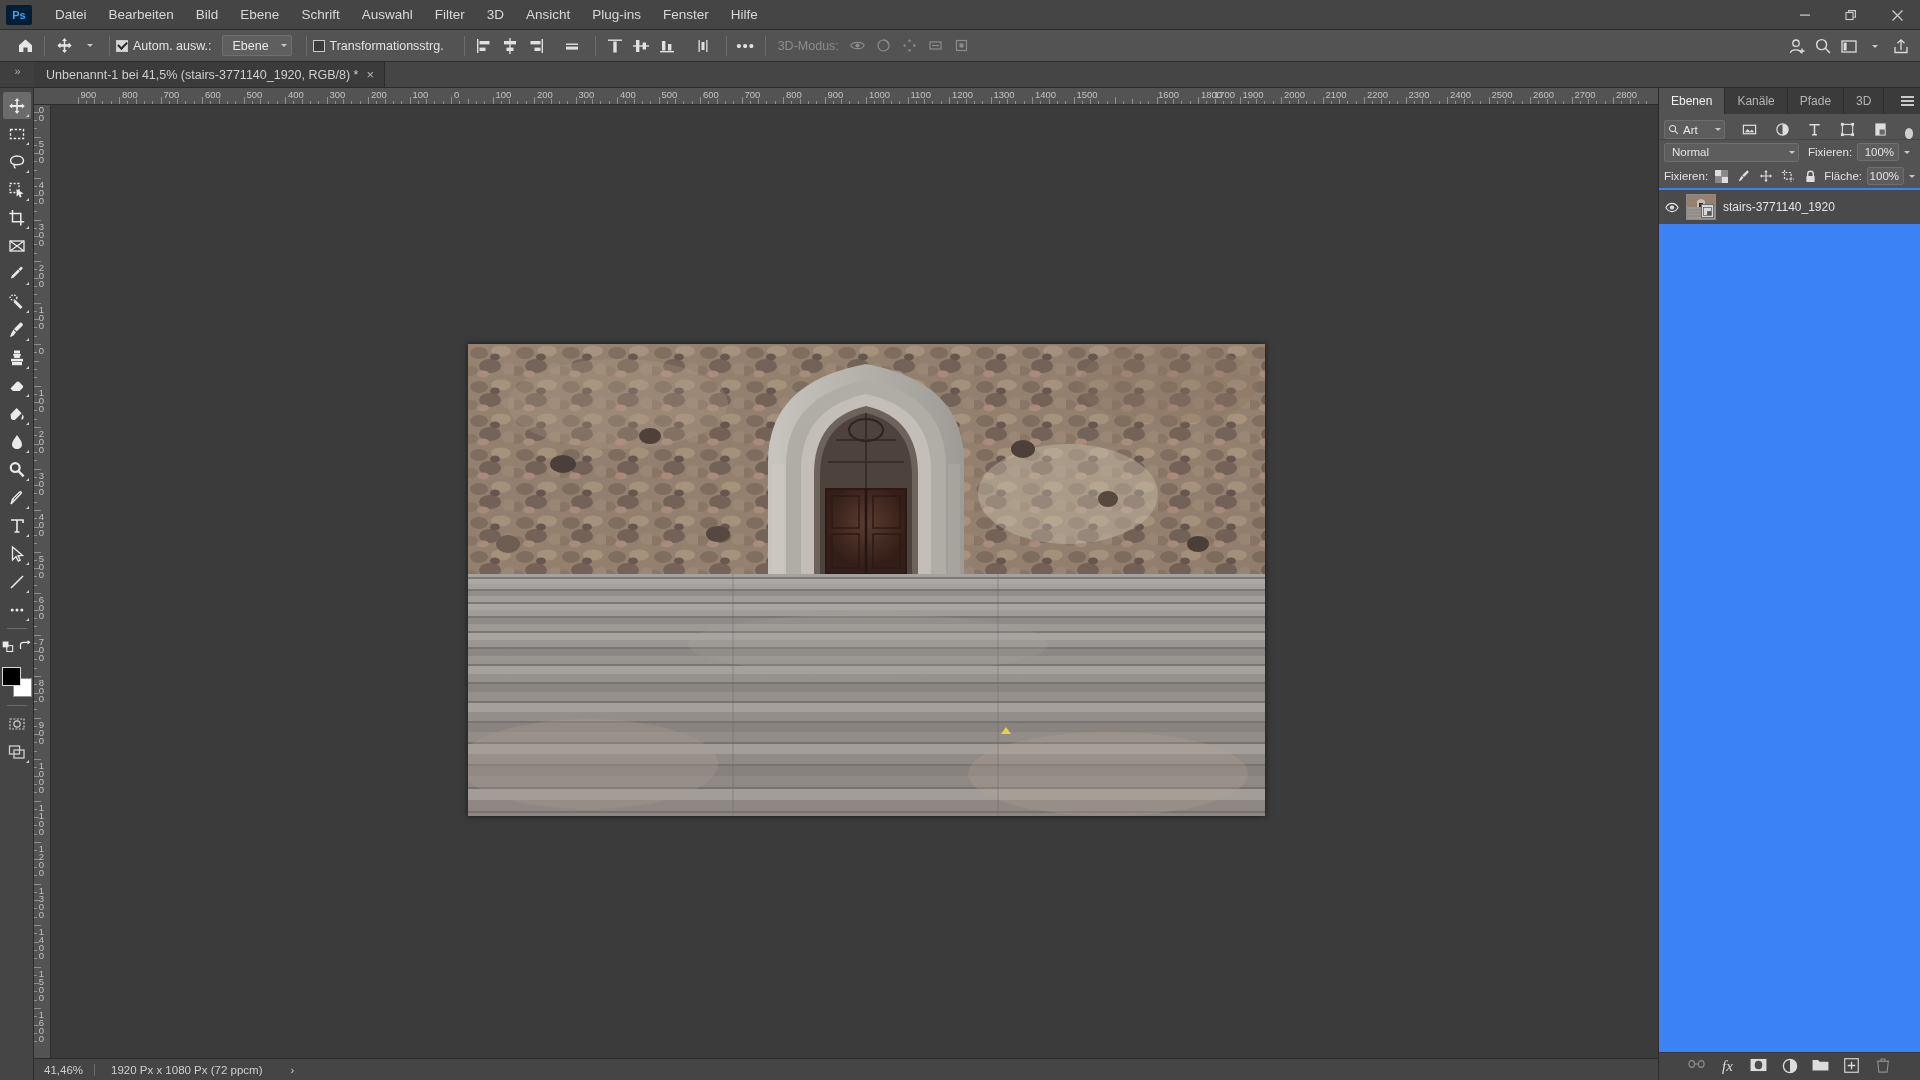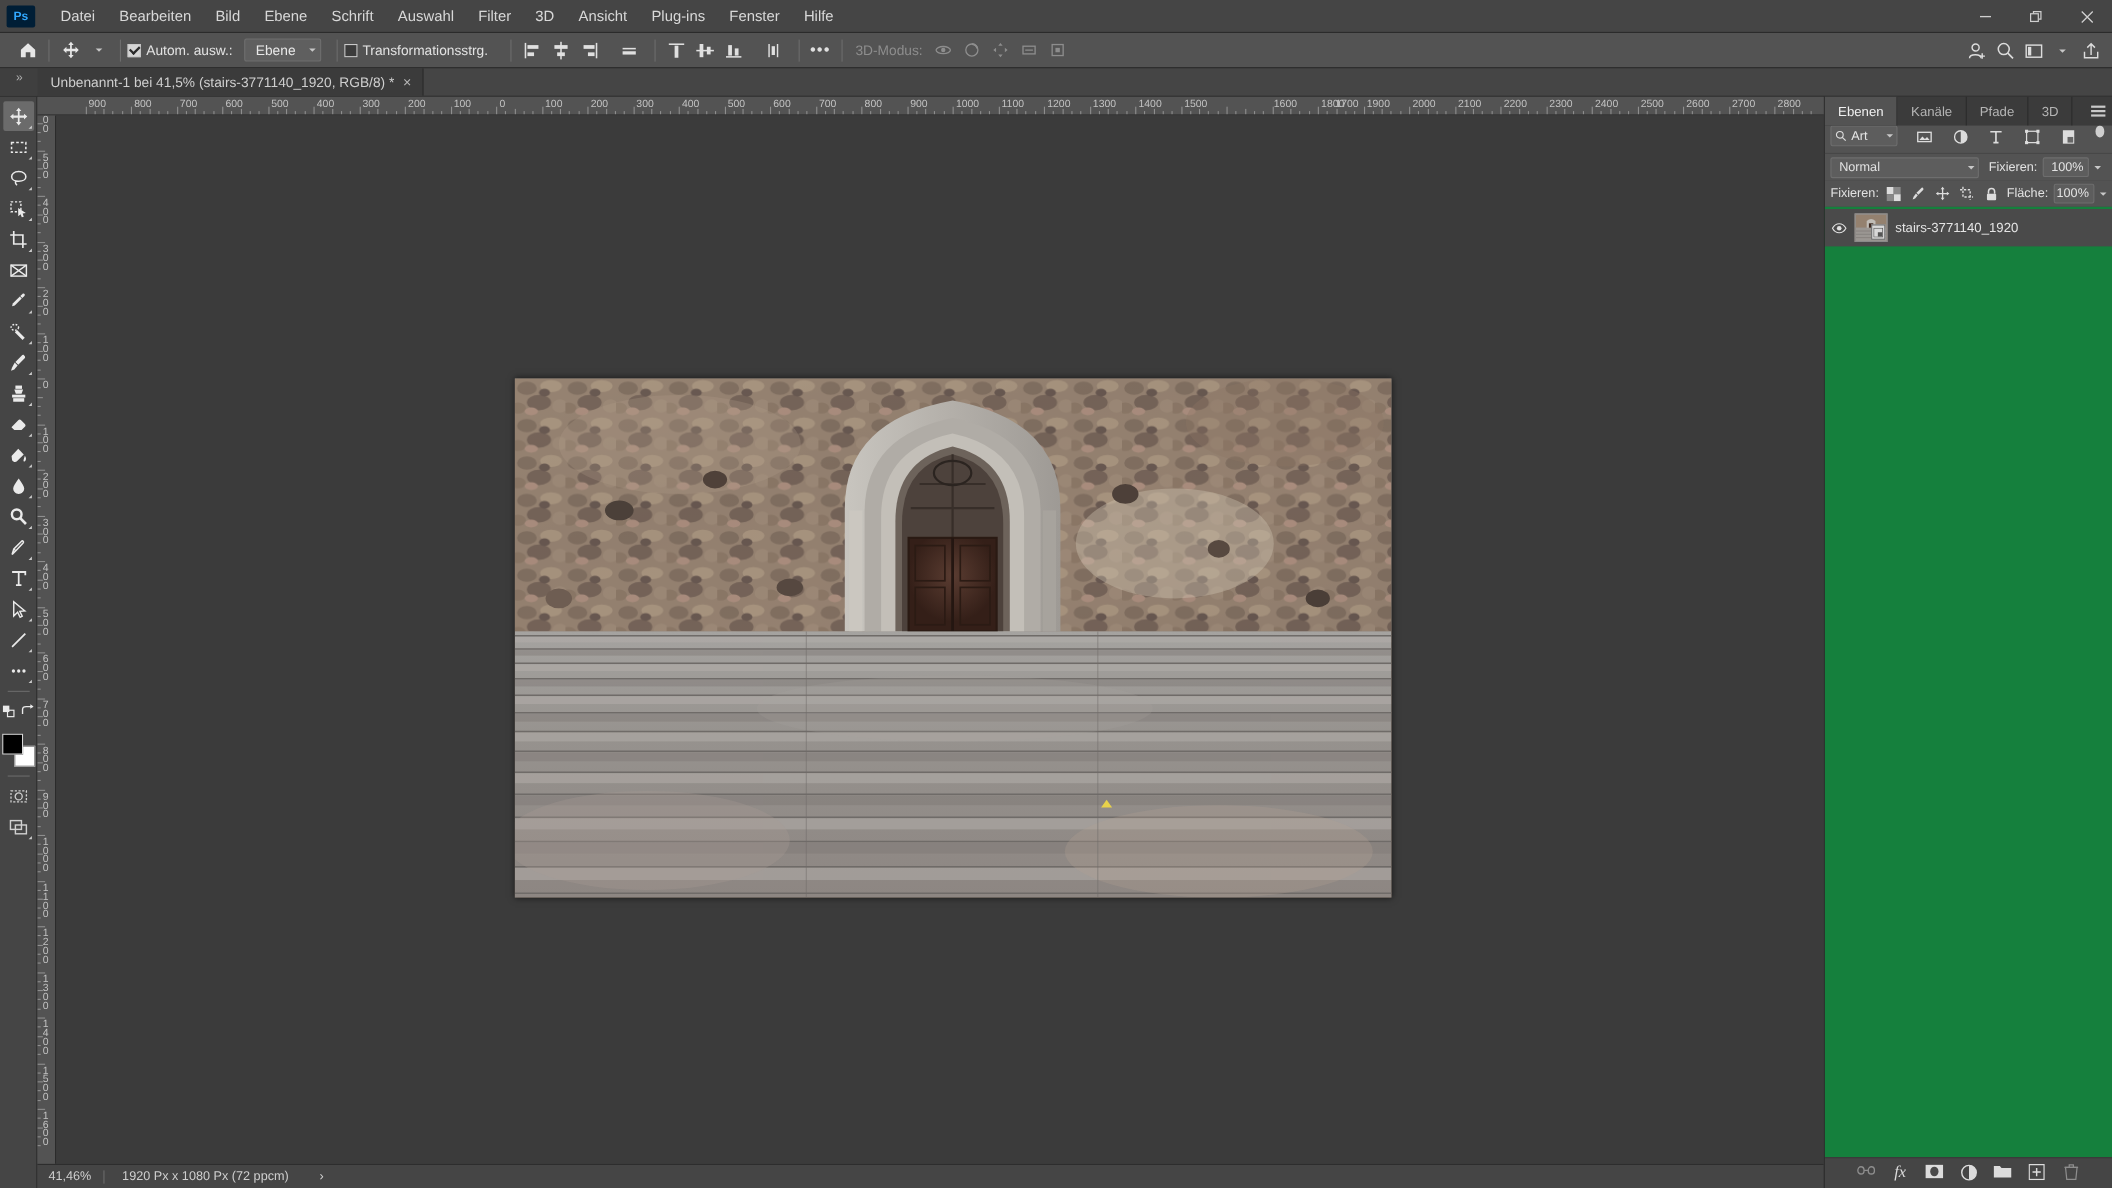--- a/index.html
+++ b/index.html
@@ -132,21 +132,21 @@
     border-right:1px solid #2b2b2b;
   }
   .ptab.active { background:#535353; color:#f0f0f0; }
   #panel-menu-btn {
     position:absolute; right:0; top:0; width:26px; height:26px;
     display:flex; align-items:center; justify-content:center;
   }
   .hamb { width:13px; }
   .hamb span { display:block; height:1.5px; background:#c9c9c9; margin:2.5px 0; }
   #filter-row {
-    height:26px; background:#535353; display:flex; align-items:flex-start; padding:0 5px; gap:16px;
+    height:26px; background:#535353; display:flex; align-items:flex-end; padding:0 5px; gap:16px;
     border-bottom:1px solid #474747;
   }
   #kind-select {
     height:19px; width:78px; background:#5d5d5d; border:1px solid #6e6e6e; border-radius:2px;
     display:flex; align-items:center; padding:0 3px; gap:4px; font-size:11.5px; color:#e6e6e6;
   }
   .fi { width:22px; height:20px; display:flex; align-items:center; justify-content:center; color:#dcdcdc; }
   #filter-toggle { width:11px; height:11px; border-radius:50%; background:#cfcfcf; margin-left:auto; margin-right:2px;}
   .prow {
     height:24px; background:#535353; display:flex; align-items:center; padding:0 5px; gap:5px;
@@ -154,21 +154,21 @@
   }
   #blend-select {
     height:19px; flex:1; max-width:135px; background:#5d5d5d; border:1px solid #6e6e6e; border-radius:2px;
     display:flex; align-items:center; justify-content:space-between; padding:0 3px 0 7px; font-size:11.5px;
   }
   .num-box {
     height:18px; background:#5d5d5d; border:1px solid #6e6e6e; border-radius:2px;
     width:42px; display:flex; align-items:center; justify-content:flex-end; padding-right:4px; font-size:11.5px;
   }
   .lock-ic { width:20px; height:18px; display:flex; align-items:center; justify-content:center; color:#dcdcdc; }
-  #layerlist { flex:1; background:#15803d; padding-top:2px; overflow:hidden; }
+  #layerlist { flex:1; background:#3b82f6; padding-top:2px; overflow:hidden; }
   .layer-row {
     height:34px; display:flex; align-items:center; gap:7px; padding:0 6px;
     background:#4a4a4a; font-size:12px; color:#e4e4e4;
   }
   .eye { width:14px; display:flex; align-items:center; justify-content:center; color:#e0e0e0; }
   .thumb {
     width:30px; height:26px; border:1px solid #8a8a8a; position:relative; overflow:hidden;
     background:#9b9088; flex:0 0 auto;
   }
   .thumb .lnk {

